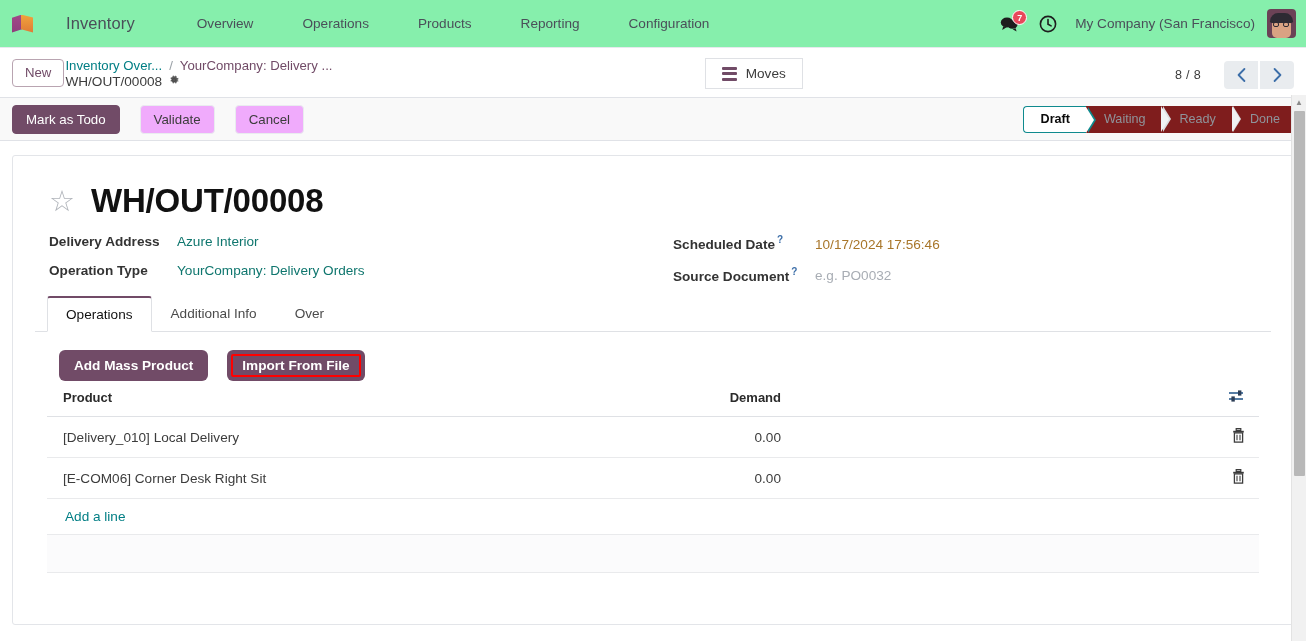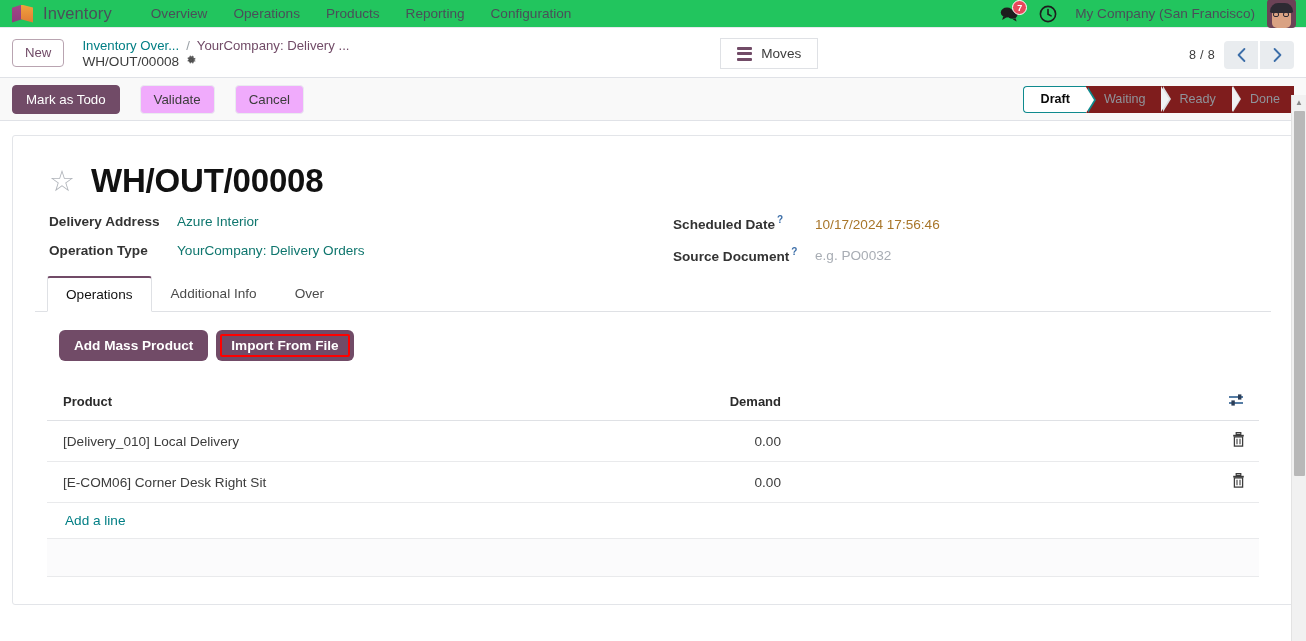--- a/index.html
+++ b/index.html
@@ -7,23 +7,24 @@
     width: 1306px; height: 641px;
     font-family: "Liberation Sans", sans-serif;
     background: #ffffff;
     color: #212529;
     overflow: hidden;
   }
   .app { position: relative; width: 1306px; height: 641px; background:#fff; }
 
   
   .navbar {
-    height: 28px; display: flex; align-items: center;
-    background: #22c55e; padding: 0 10px 0 12px;
+    height: 48px; display: flex; align-items: center;
+    background: #86efac; padding: 0 10px 0 12px;
     border-bottom: 1px solid #e7e9ed;
+    gap: 23px;
   }
   .brand-logo { width: 22px; height: 24px; position: relative; margin-right: 9px; flex: none; }
   .brand-logo .cube-l {
     position: absolute; left:0; top:3px; width:10px; height:18px;
     background: linear-gradient(180deg,#a24689,#8f3d7c);
     clip-path: polygon(0% 18%, 100% 0%, 100% 82%, 0% 100%);
   }
   .brand-logo .cube-r {
     position: absolute; left:9px; top:3px; width:12px; height:18px;
     background: linear-gradient(180deg,#f0a33c,#e07a36);
@@ -65,41 +66,41 @@
   
   .control-panel {
     display: flex; align-items: flex-start;
     padding: 9px 12px 8px 12px; background:#fff;
     border-bottom: 1px solid #e0e2e7;
     min-height: 50px;
   }
   .new-btn {
     font-size: 13.2px; color:#714b67; background:#fff;
     border:1px solid #b9a4b1; border-radius:4px;
-    padding: 4px 12px; margin-right: 18px; cursor:pointer; line-height:18px;
+    padding: 4px 12px; margin-right: 1px; cursor:pointer; line-height:18px;
     margin-top: 2px;
   }
   .bc-block { display:flex; flex-direction: column; gap:1px; padding-top:1px; }
   .bc-row1 { display:flex; align-items:center; font-size:13.2px; }
   .bc-link { color:#017e84; cursor:pointer; white-space:nowrap; }
   .bc-sep { color:#9aa0a6; margin:0 7px; }
   .bc-link.purple { color:#714b67; }
   .bc-row2 { display:flex; align-items:center; font-size:13.6px; color:#3c3c3c; }
   .bc-gear { margin-left: 6px; color:#4b4b4b; font-size:12px; cursor:pointer; }
 
   .cp-mid { flex:1 1 auto; display:flex; justify-content:center; padding-top:1px;}
   .moves-btn {
     display:inline-flex; align-items:center; gap:9px;
     border:1px solid #dfe1e5; background:#fff; border-radius:0;
     padding: 7px 16px; cursor:pointer; font-size:13.6px; color:#3c3c3c;
   }
   .burger { display:flex; flex-direction:column; gap:2.5px; }
   .burger i { display:block; width:15px; height:3px; background:#714b67; border-radius:1px;}
 
-  .pager { display:flex; align-items:center; gap:9px; padding-top:4px; }
+  .pager { display:flex; align-items:center; gap:23px; padding-top:4px; }
   .pager-text { font-size:12.6px; color:#3c3c3c; letter-spacing:.3px;}
   .pager-btns { display:flex; }
   .pager-btn {
     width:34px; height:28px; background:#e9ecef; border:none;
     display:flex; align-items:center; justify-content:center; cursor:pointer;
     color:#3c6ea8; font-size:15px;
   }
   .pager-btn:first-child { border-radius:4px 0 0 4px; margin-right:2px;}
   .pager-btn:last-child { border-radius:0 4px 4px 0; }
 
@@ -175,21 +176,21 @@
     border:1px solid transparent; border-bottom:none; background:transparent;
     position:relative; top:1px;
   }
   .tab.active {
     color:#111; background:#fff;
     border-color:#dfe1e5; border-top:2px solid #714b67;
     border-radius:3px 3px 0 0; border-bottom:1px solid #fff;
   }
   .tab-body { padding: 14px 12px 0 12px; }
 
-  .x2m-buttons { display:flex; gap: 8px; margin: 4px 0 24px 12px; }
+  .x2m-buttons { display:flex; gap: 19px; margin: 4px 0 0 12px; }
   .x2m-btn {
     background:#714b67; color:#fff; border:none; border-radius:6px;
     padding: 8px 15px; font-size:13.6px; font-weight:700; cursor:pointer;
   }
   .x2m-btn.highlighted { position: relative; padding: 8px 15px; }
   .x2m-btn.highlighted .hl-box {
     position:absolute; left:4px; top:4px; right:4px; bottom:4px;
     border: 2px solid #ff0000; border-radius: 2px; pointer-events:none;
   }
 

